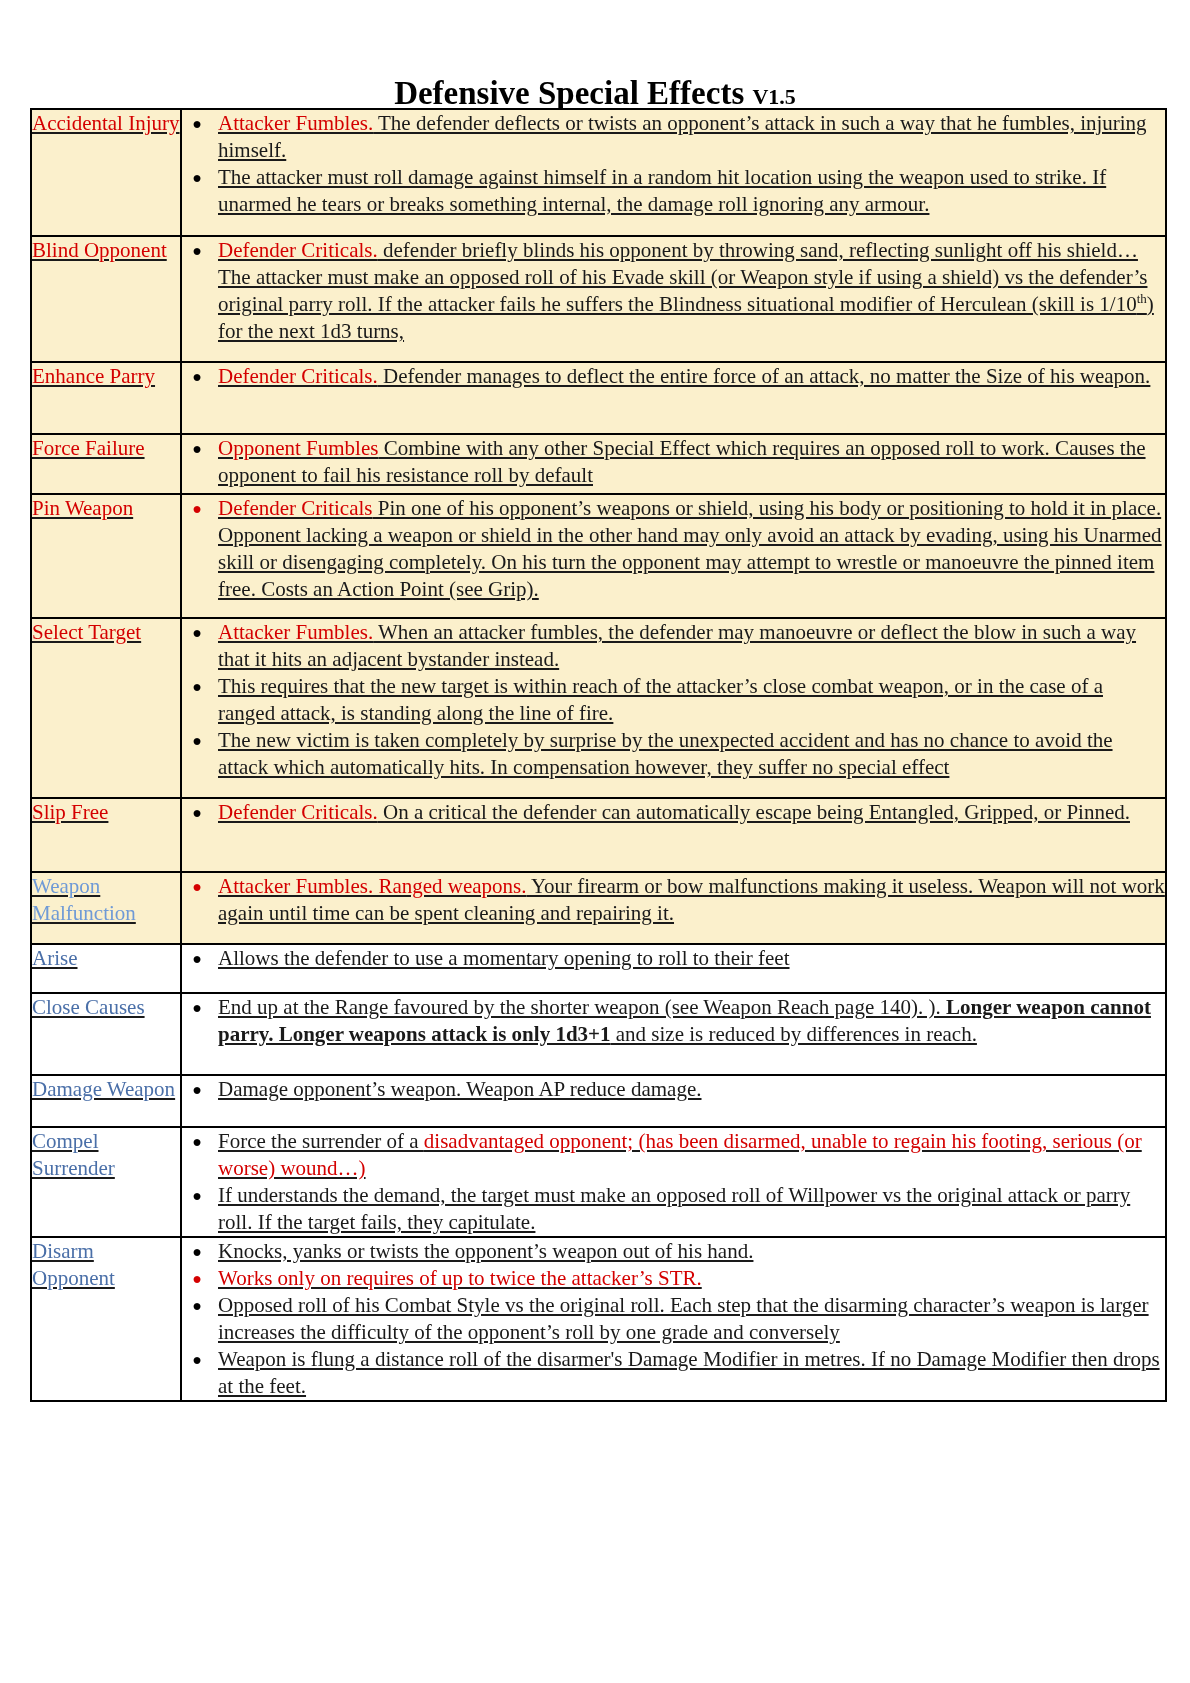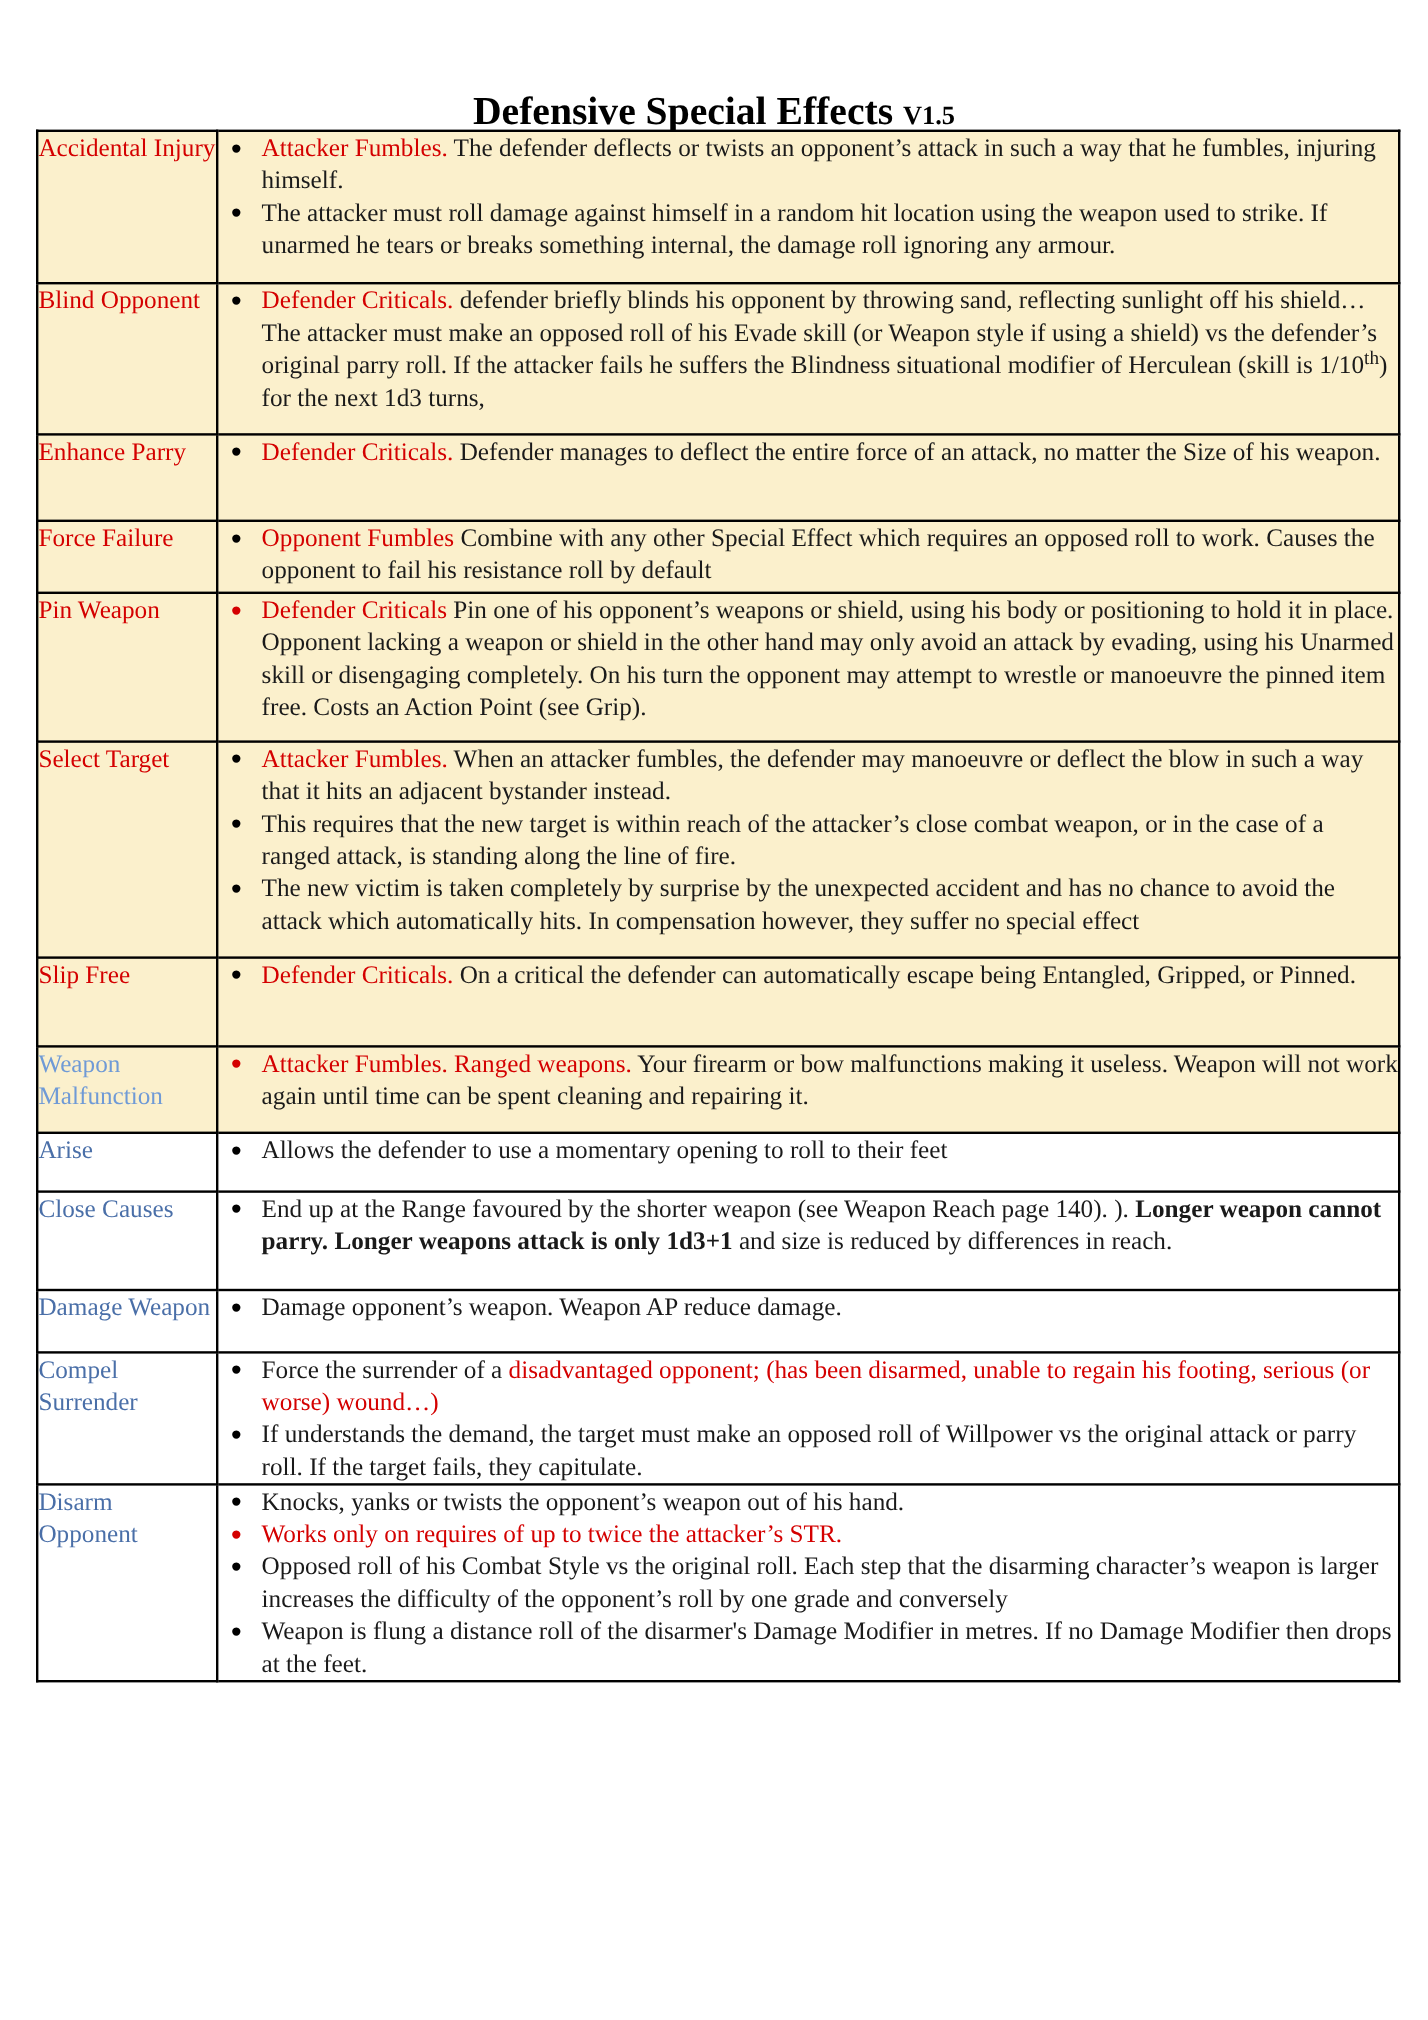--- a/index.html
+++ b/index.html
@@ -1,36 +1,36 @@
 <!DOCTYPE html>
 <html><head>
 <meta charset="utf-8">
 <style>
   html, body { margin: 0; padding: 0; background: #ffffff; }
   body { width: 1190px; height: 1683px; position: relative; font-family: "Liberation Serif", "DejaVu Serif", serif; color: #1a1a1a; }
   .title { position: absolute; left: 0; top: 74px; width: 1190px; text-align: center; font-weight: bold; font-size: 33px; line-height: 38px; color: #000; font-family: "Liberation Serif", serif; }
   .title .ver { font-size: 22px; }
-  table.fx { position: absolute; left: 30px; top: 108px; width: 1137px; border-collapse: collapse; table-layout: fixed; }
+  table.fx { position: absolute; left: 30px; top: 108px; width: 1137px; border-collapse: collapse; table-layout: fixed; text-decoration: underline; }
   table.fx td { border: 2px solid #000; vertical-align: top; padding: 0; }
   col.c1 { width: 150px; }
   tr.hl td { background: #fbf0cc; }
   tr.plain td { background: #ffffff; }
   td.name { padding: 6px 8px 0 9px; font-size: 21px; line-height: 27px; }
   .nm-red { color: #d40000; }
   .nm-blue { color: #4a6fa8; }
   .nm-lblue { color: #6f9ad6; }
   td.desc { padding: 6px 10px 8px 10px; font-size: 21px; line-height: 27px; }
   ul.bl { margin: 0; padding: 0; list-style: none; }
   ul.bl li { position: relative; padding-left: 36px; }
   ul.bl li .dot { position: absolute; left: 8px; top: 0; width: 14px; text-align: center; font-size: 16px; }
   .dot-black { color: #000; }
   .dot-red { color: #d40000; }
   .red { color: #d40000; }
   .bold { font-weight: bold; }
-  sup { font-size: 16px; line-height: 0; }
+  sup { font-size: 13px; line-height: 0; }
   tr.h-acc td { height: 125px; }
   tr.h-blind td { height: 124px; }
   tr.h-enh td { height: 70px; }
   tr.h-force td { height: 58px; }
   tr.h-pin td { height: 122px; }
   tr.h-sel td { height: 178px; }
   tr.h-slip td { height: 72px; }
   tr.h-wm td { height: 70px; }
   tr.h-arise td { height: 47px; }
   tr.h-close td { height: 80px; }

